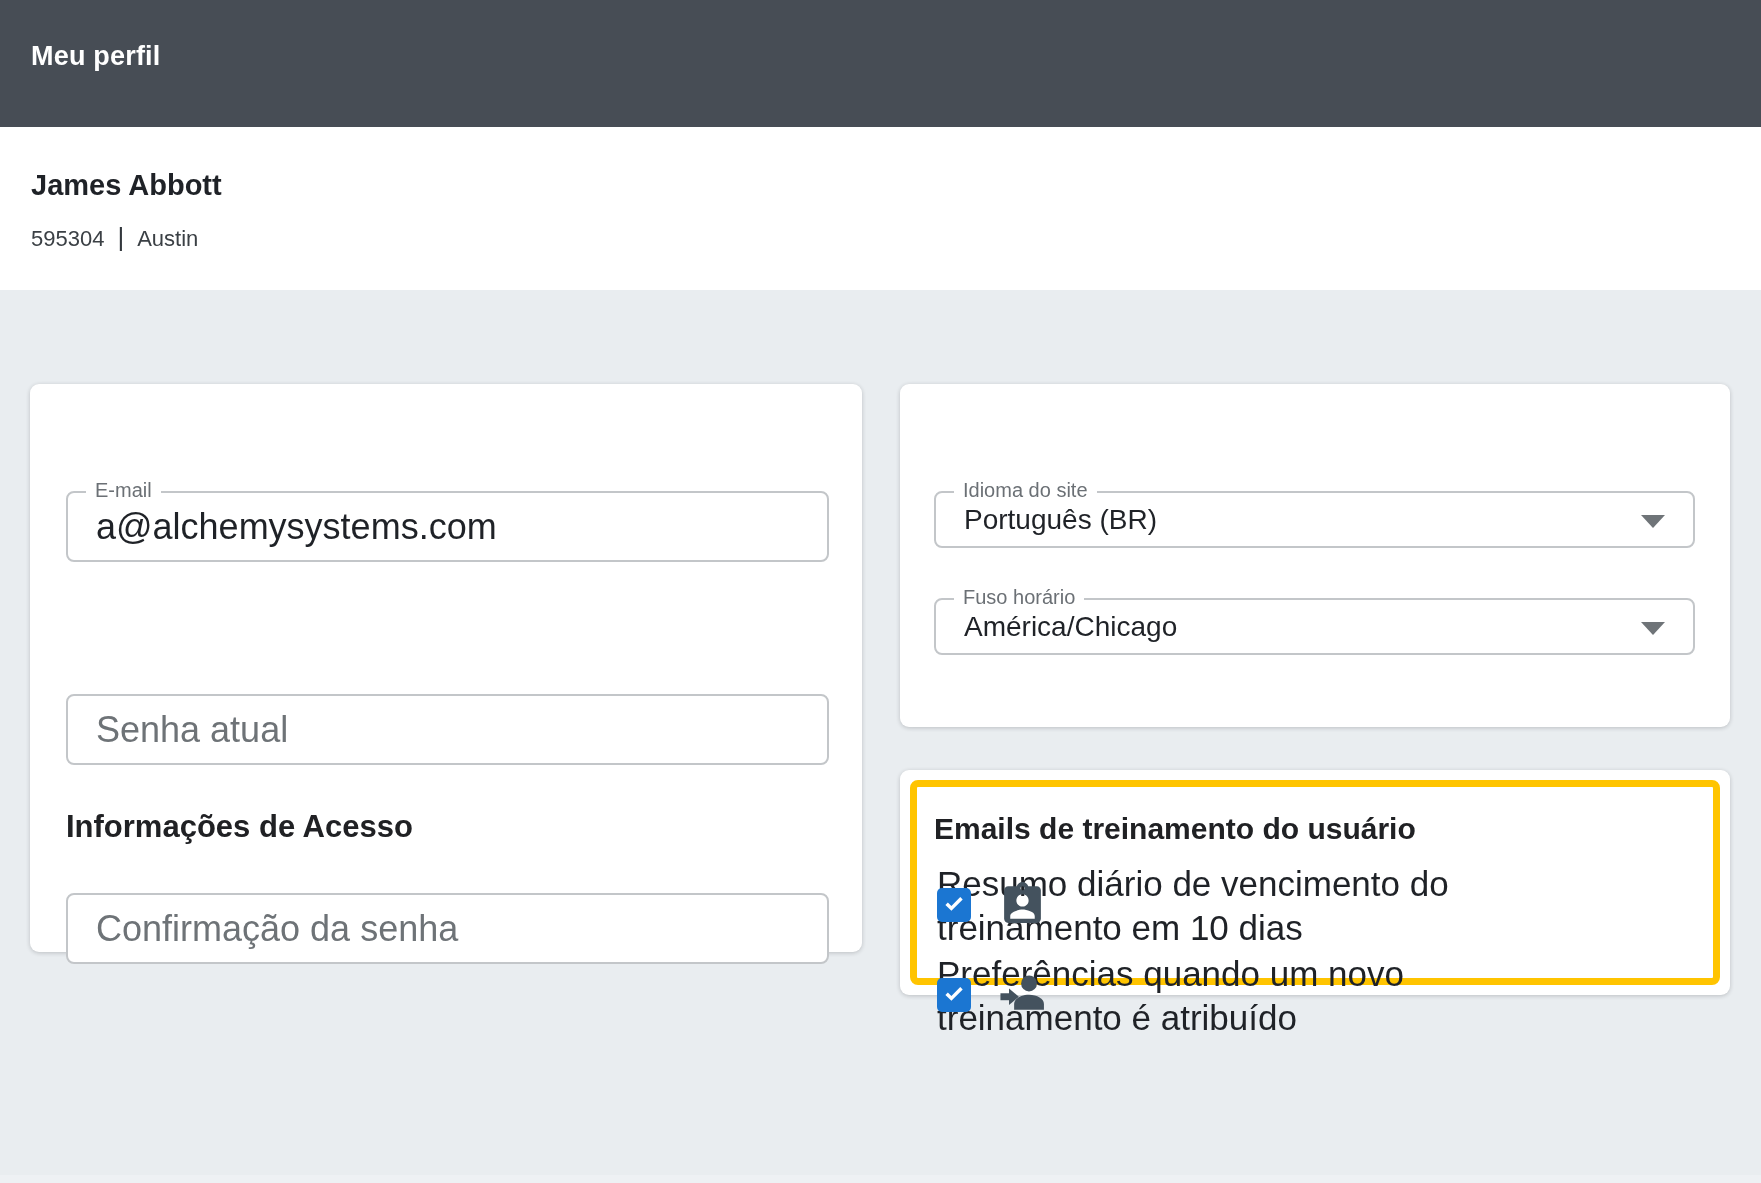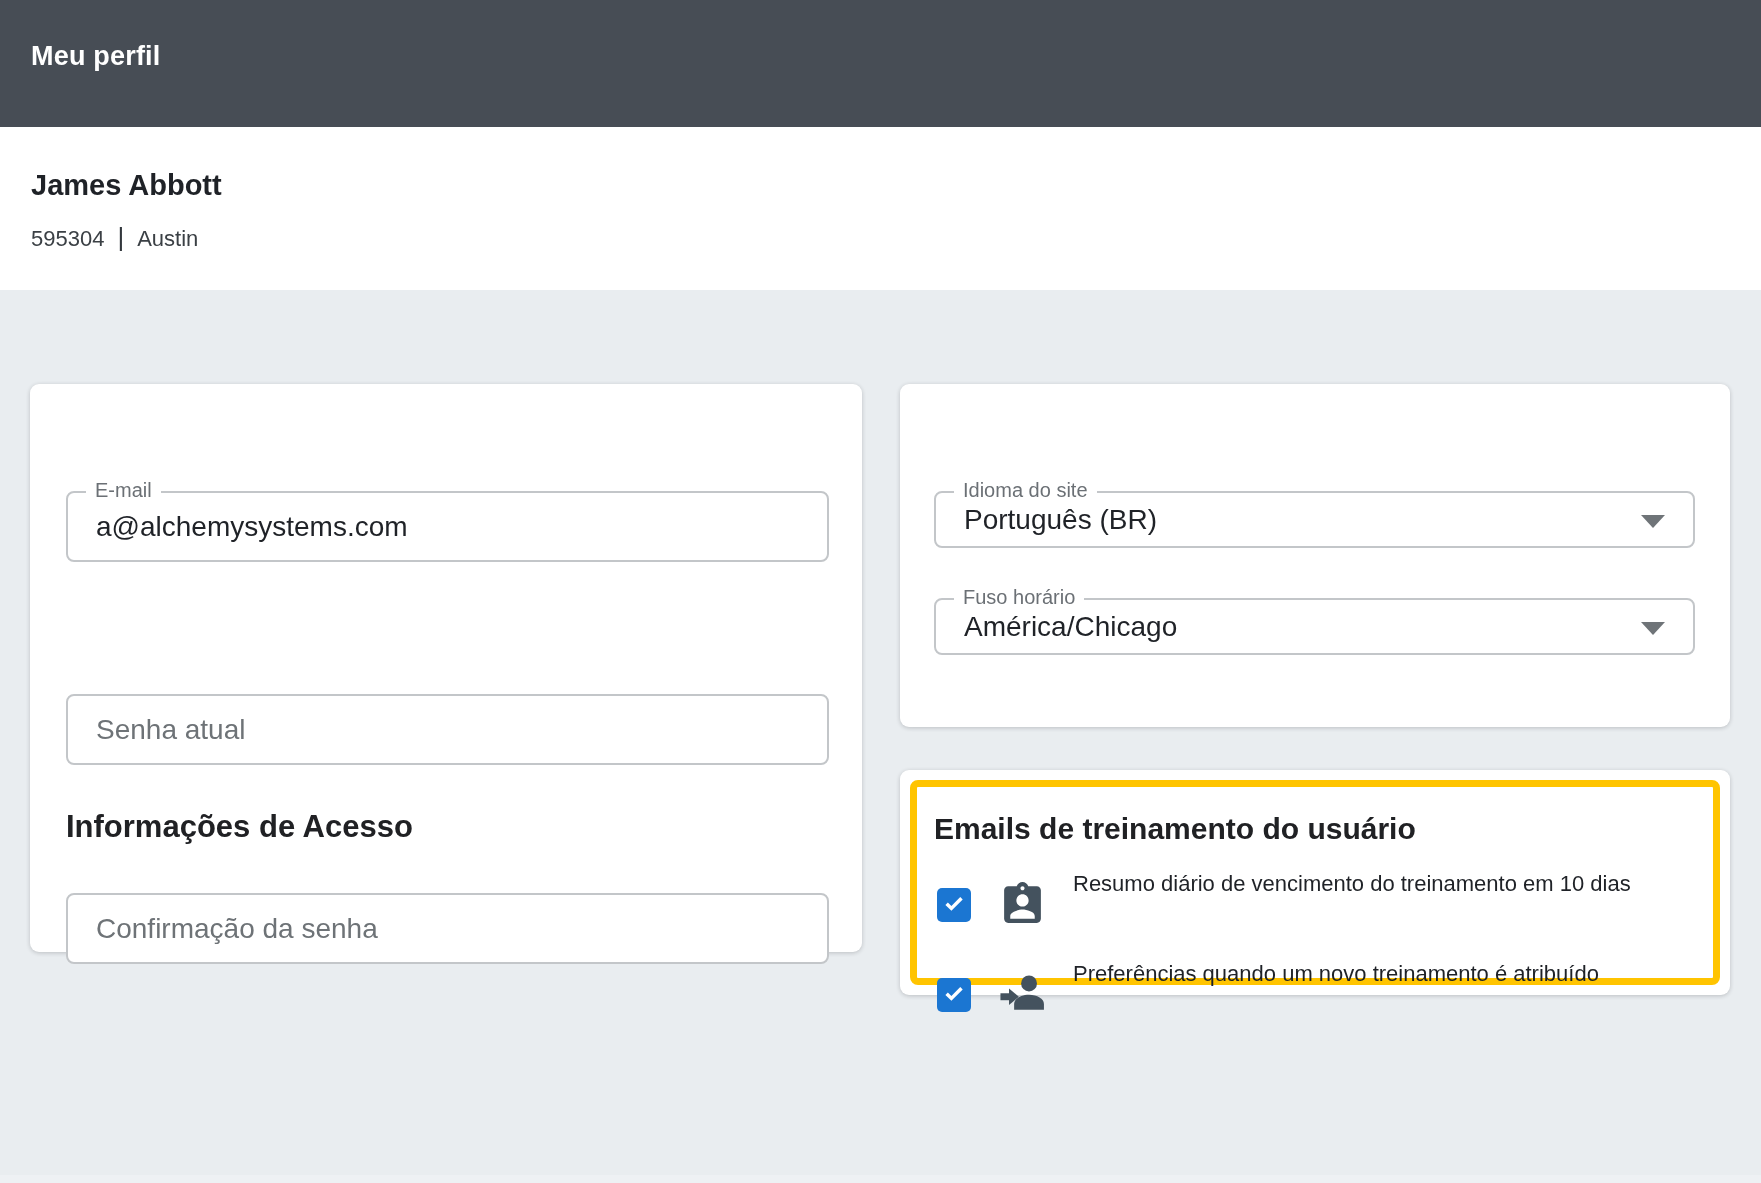--- a/index.html
+++ b/index.html
@@ -24,33 +24,33 @@
   .access-card h2{left:36px;top:427px;font-size:31px;top:425px;}
   .prefs-card{left:900px;top:384px;width:830px;height:343px;}
   .prefs-card h2{left:34px;top:425px;font-size:31px;}
   .emails-card{left:900px;top:770px;width:830px;height:225px;}
   .emails-card h2{left:34px;top:42px;font-size:30px;}
   
   .field{position:absolute;left:36px;width:763px;height:71px;border:2px solid #c3c6c9;border-radius:8px;background:#fff;box-sizing:border-box;}
   .prefs-card .field{left:34px;width:761px;height:57px;}
   .field .f-label{position:absolute;top:-14px;left:18px;background:#fff;padding:0 9px;font-size:20px;color:#6b7075;white-space:nowrap;}
   .field input{position:absolute;inset:0;width:100%;height:100%;border:none;outline:none;background:transparent;
-    padding:0 40px 0 28px;font-size:28px;color:#1f2227;font-family:inherit;box-sizing:border-box;}
+    padding:0 40px 0 28px;font-size:36px;color:#1f2227;font-family:inherit;box-sizing:border-box;}
   .field input::placeholder{color:#6e7377;opacity:1;}
   .field .f-value{position:absolute;left:28px;top:0;height:100%;display:flex;align-items:center;font-size:28px;color:#1f2227;}
   .select-arrow{position:absolute;right:28px;top:50%;margin-top:-5px;width:0;height:0;
     border-left:12px solid transparent;border-right:12px solid transparent;border-top:13px solid #6f7478;}
   
   .highlight-border{position:absolute;inset:10px;border:7px solid #ffc400;border-radius:8px;pointer-events:none;}
   .option{position:absolute;left:37px;width:760px;}
   .opt-checkbox{position:absolute;left:0;top:26px;width:34px;height:34px;border-radius:5px;background:#1b76d2;display:flex;align-items:center;justify-content:center;}
   .opt-checkbox svg{width:26px;height:26px;}
   .opt-icon{position:absolute;left:61px;top:18px;width:49px;height:49px;}
   .opt-icon svg{width:49px;height:49px;display:block;}
-  .opt-text{margin-left:136px;width:600px;font-size:22px;line-height:44px;color:#1f2227;}
+  .opt-text{width:600px;font-size:35px;line-height:44px;color:#1f2227;}
   .option-1{top:92px;}
   .option-2{top:182px;}
   
   .bottom-strip{position:absolute;left:0;bottom:0;width:1761px;height:8px;background:#eef1f4;}
 </style>
 </head>
 <body>
 
 <div class="app-header">
   <h1>Meu perfil</h1>

